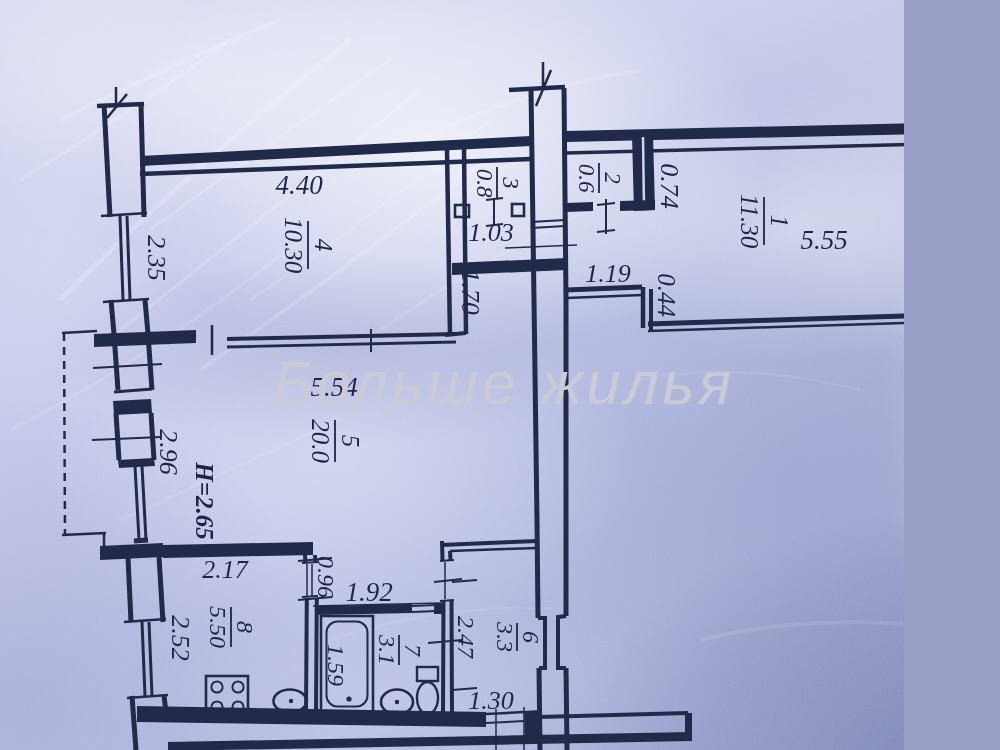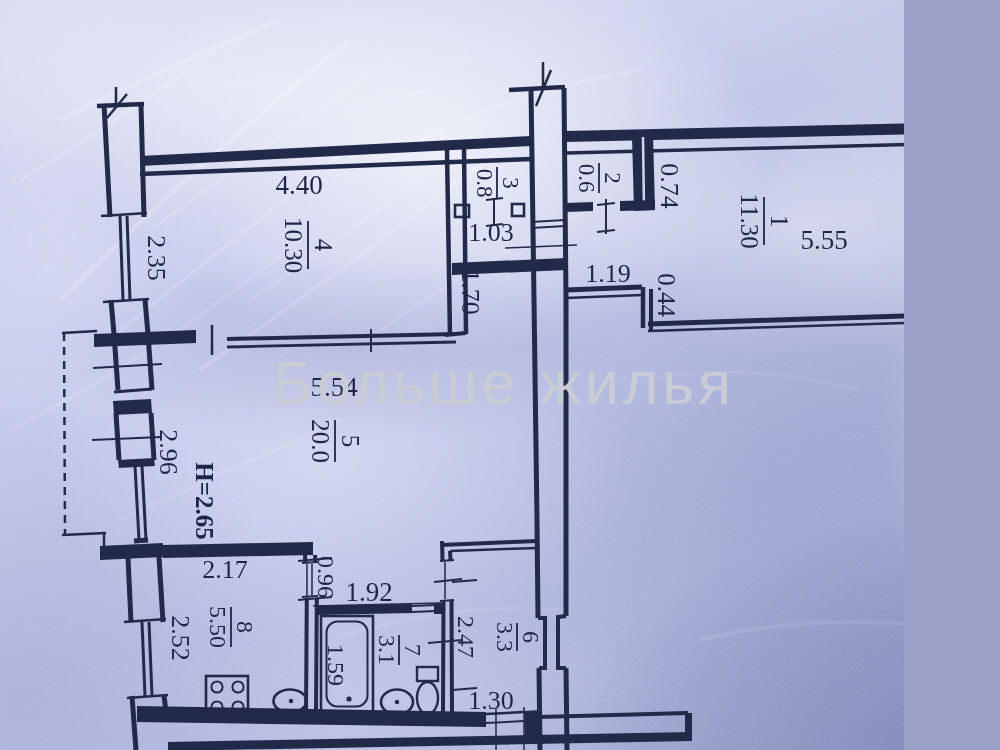--- a/index.html
+++ b/index.html
@@ -1,16 +1,16 @@
 <!DOCTYPE html>
 <html><head>
 <meta charset="utf-8">
 <style>
 html,body{margin:0;padding:0;background:#9aa0c8;}
-#c{position:relative;width:904px;height:750px;overflow:hidden;font-family:"Liberation Serif",serif;}
+#c{position:relative;width:904px;height:750px;overflow:hidden;font-family:"Liberation Serif",serif;font-style:italic;}
 </style>
 </head>
 <body>
 <div id="c">
 <svg width="1000" height="750" viewBox="0 0 1000 750" xmlns="http://www.w3.org/2000/svg">
 <defs>
 <radialGradient id="g1" cx="0.5" cy="0.5" r="0.5">
  <stop offset="0" stop-color="#ffffff" stop-opacity="0.72"></stop>
  <stop offset="0.55" stop-color="#ffffff" stop-opacity="0.38"></stop>
  <stop offset="1" stop-color="#ffffff" stop-opacity="0"></stop>

